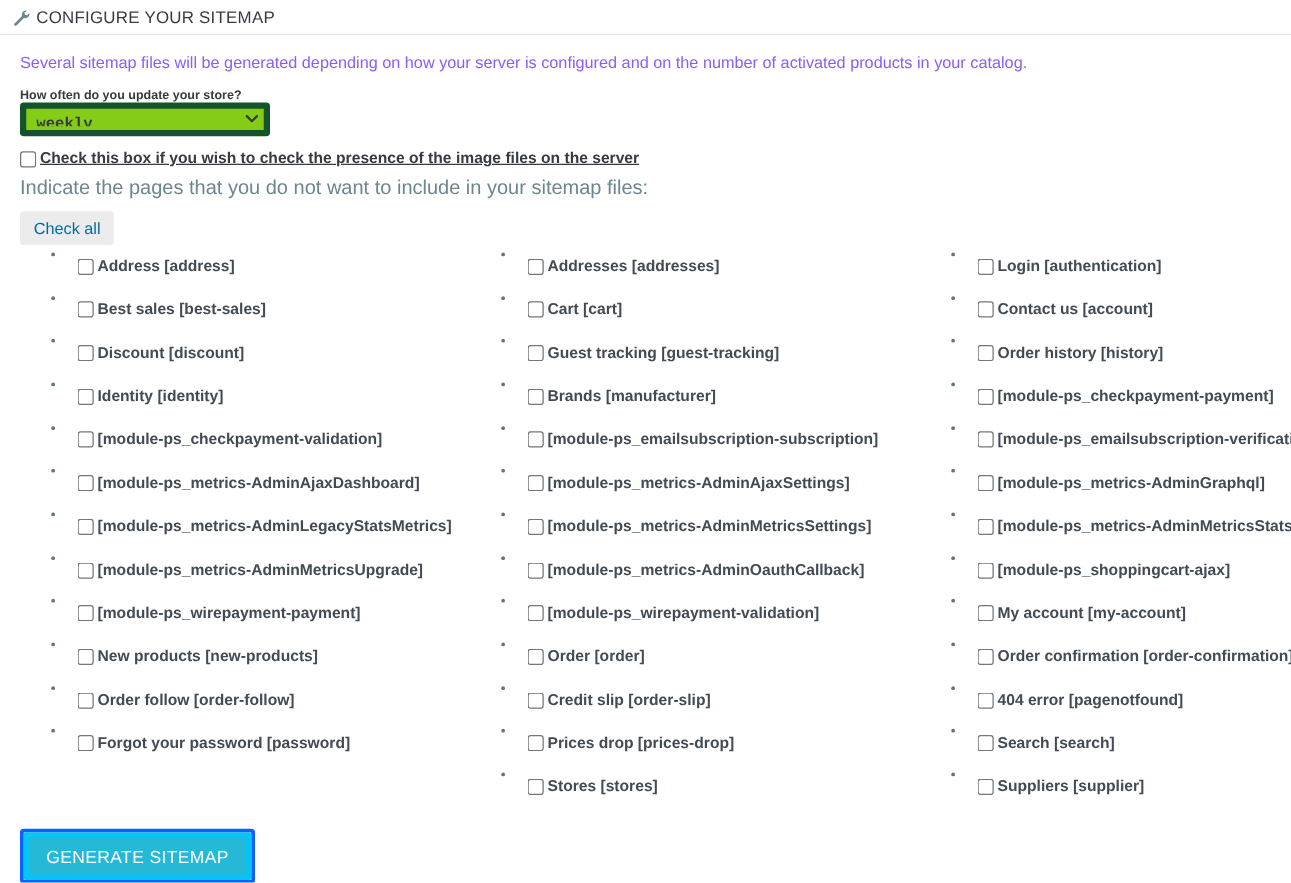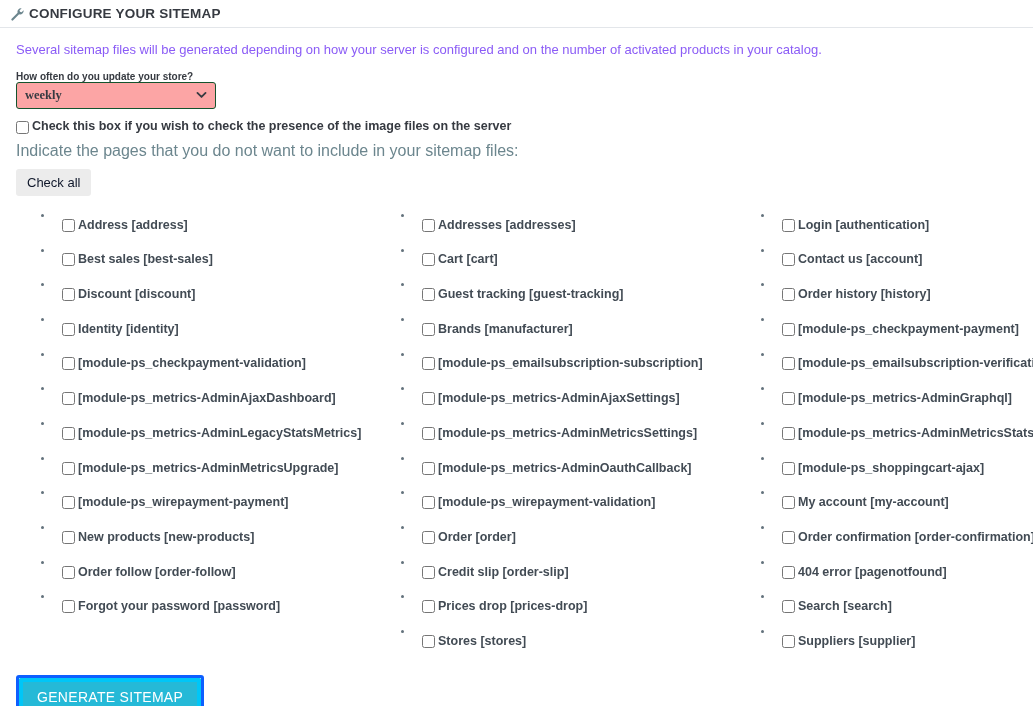--- a/index.html
+++ b/index.html
@@ -31,21 +31,21 @@
     justify-content: center;
     color: #6c868e;
     flex: 0 0 auto;
   }
   .wrench-icon svg { display:block; }
   .panel-title {
     font-size: 13.5px;
     letter-spacing: .2px;
     color: #363a41;
     text-transform: uppercase;
-    font-weight: 700;
+    font-weight: 400;
     white-space: nowrap;
   }
 
   
   .panel-body { padding: 14px 16px 0 16px; }
 
   .intro {
     font-size: 13px;
     color: #8b5cf6;
     margin: 0 0 12px 0;
@@ -64,26 +64,26 @@
     position: relative;
     width: 200px;
     margin-bottom: 10px;
   }
   select.freq-select {
     -webkit-appearance: none;
     appearance: none;
     width: 200px;
     height: 27px;
     padding: 3px 26px 3px 8px;
-    font-family: Liberation Serif, serif;
+    font-family: Liberation Mono, monospace;
     font-size: 12.5px;
     font-weight: bold;
     color: #363a41;
-    background: #fca5a5;
-    border: 1px solid #14532d;
+    background: #84cc16;
+    border: 5px solid #14532d;
     border-radius: 3px;
     line-height: 19px;
   }
   .select-chevron {
     position: absolute;
     right: 8px; top: 6px;
     pointer-events: none;
     color: #363a41;
   }
   .select-chevron svg { display:block; }
@@ -92,38 +92,38 @@
     display: flex;
     align-items: flex-start;
     margin-bottom: 8px;
   }
   .img-check-row input[type=checkbox] { margin: 2px 3px 0 0; }
   .img-check-row .lbl {
     font-size: 12.5px;
     font-weight: bold;
     color: #363a41;
     line-height: 15px;
+    text-decoration: underline;
   }
 
   .indicate {
     font-size: 16px;
     color: #6c868e;
     margin: 0 0 9px 0;
   }
 
   .checkall-btn {
     font-family: "Liberation Sans", sans-serif;
     font-size: 13px;
-    color: #0f172a;
+    color: #0369a1;
     background: #ececec;
     border: none;
     border-radius: 3px;
     padding: 6px 11px;
     cursor: pointer;
-    margin-bottom: 12px;
   }
 
   
   .cols {
     display: flex;
     width: 100%;
     padding-left: 22px;
   }
   .col { width: 360px; flex: 0 0 360px; }
   .col:nth-child(3) { width: 290px; flex: 0 0 290px; }

